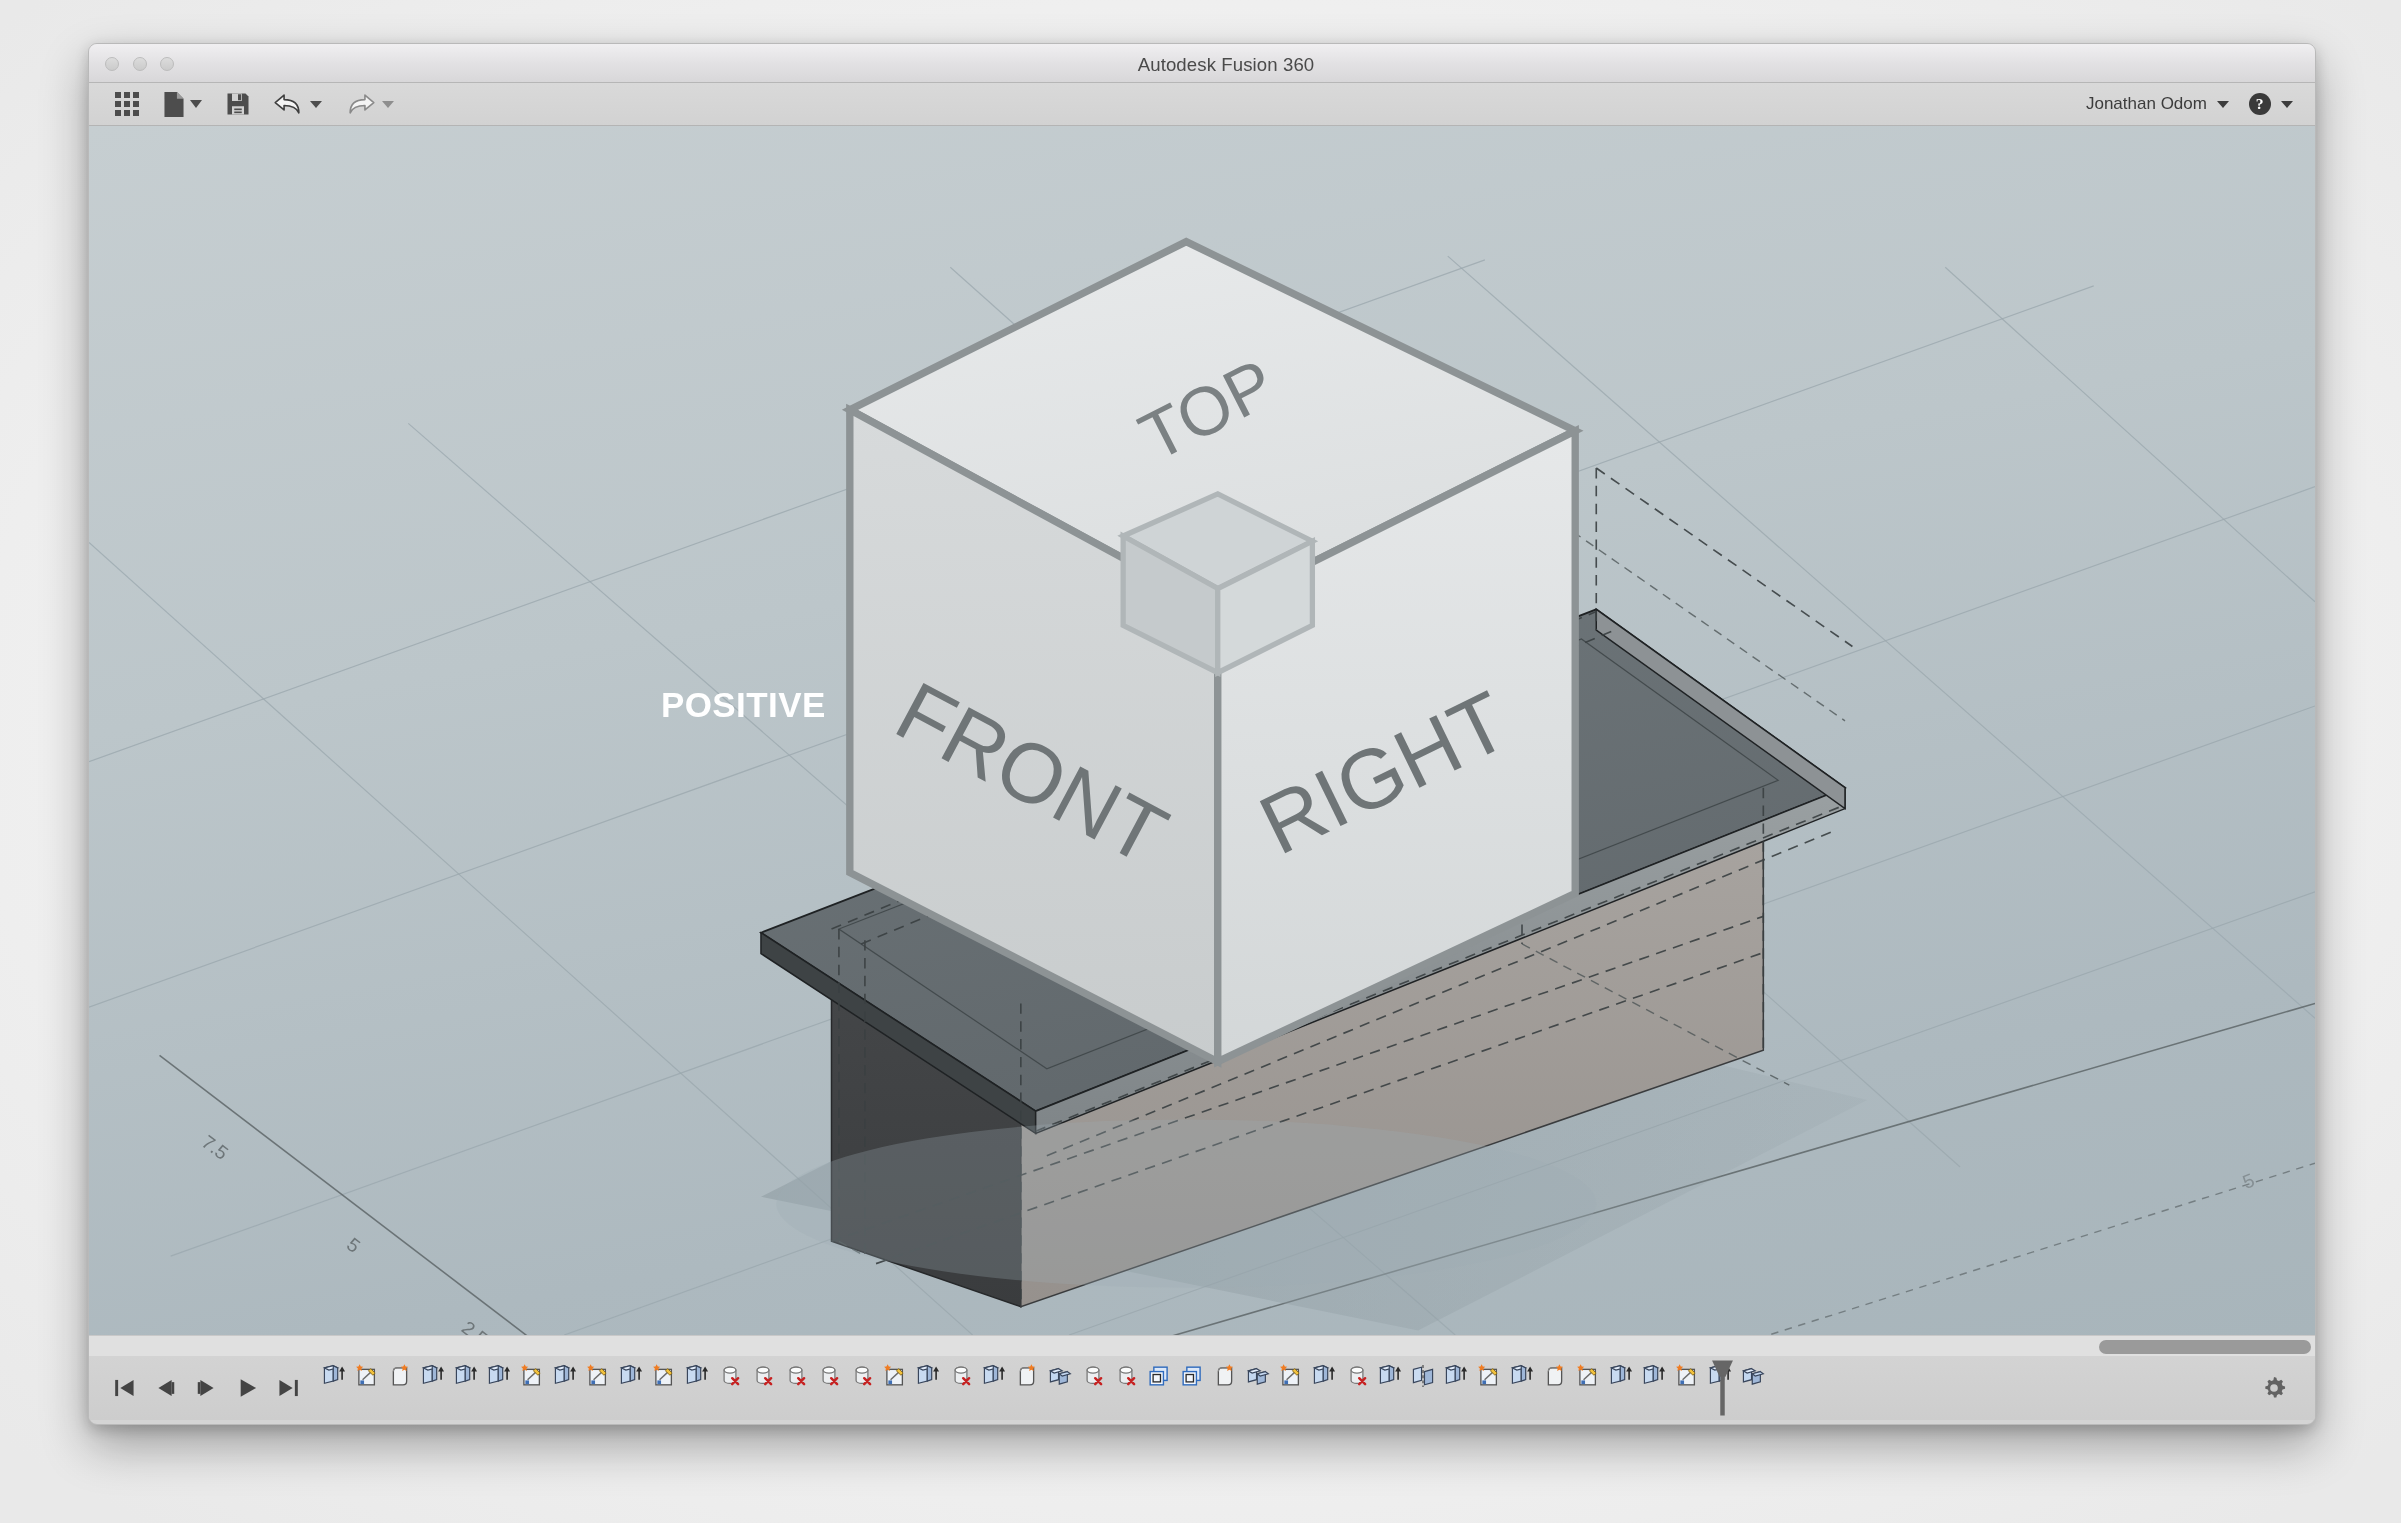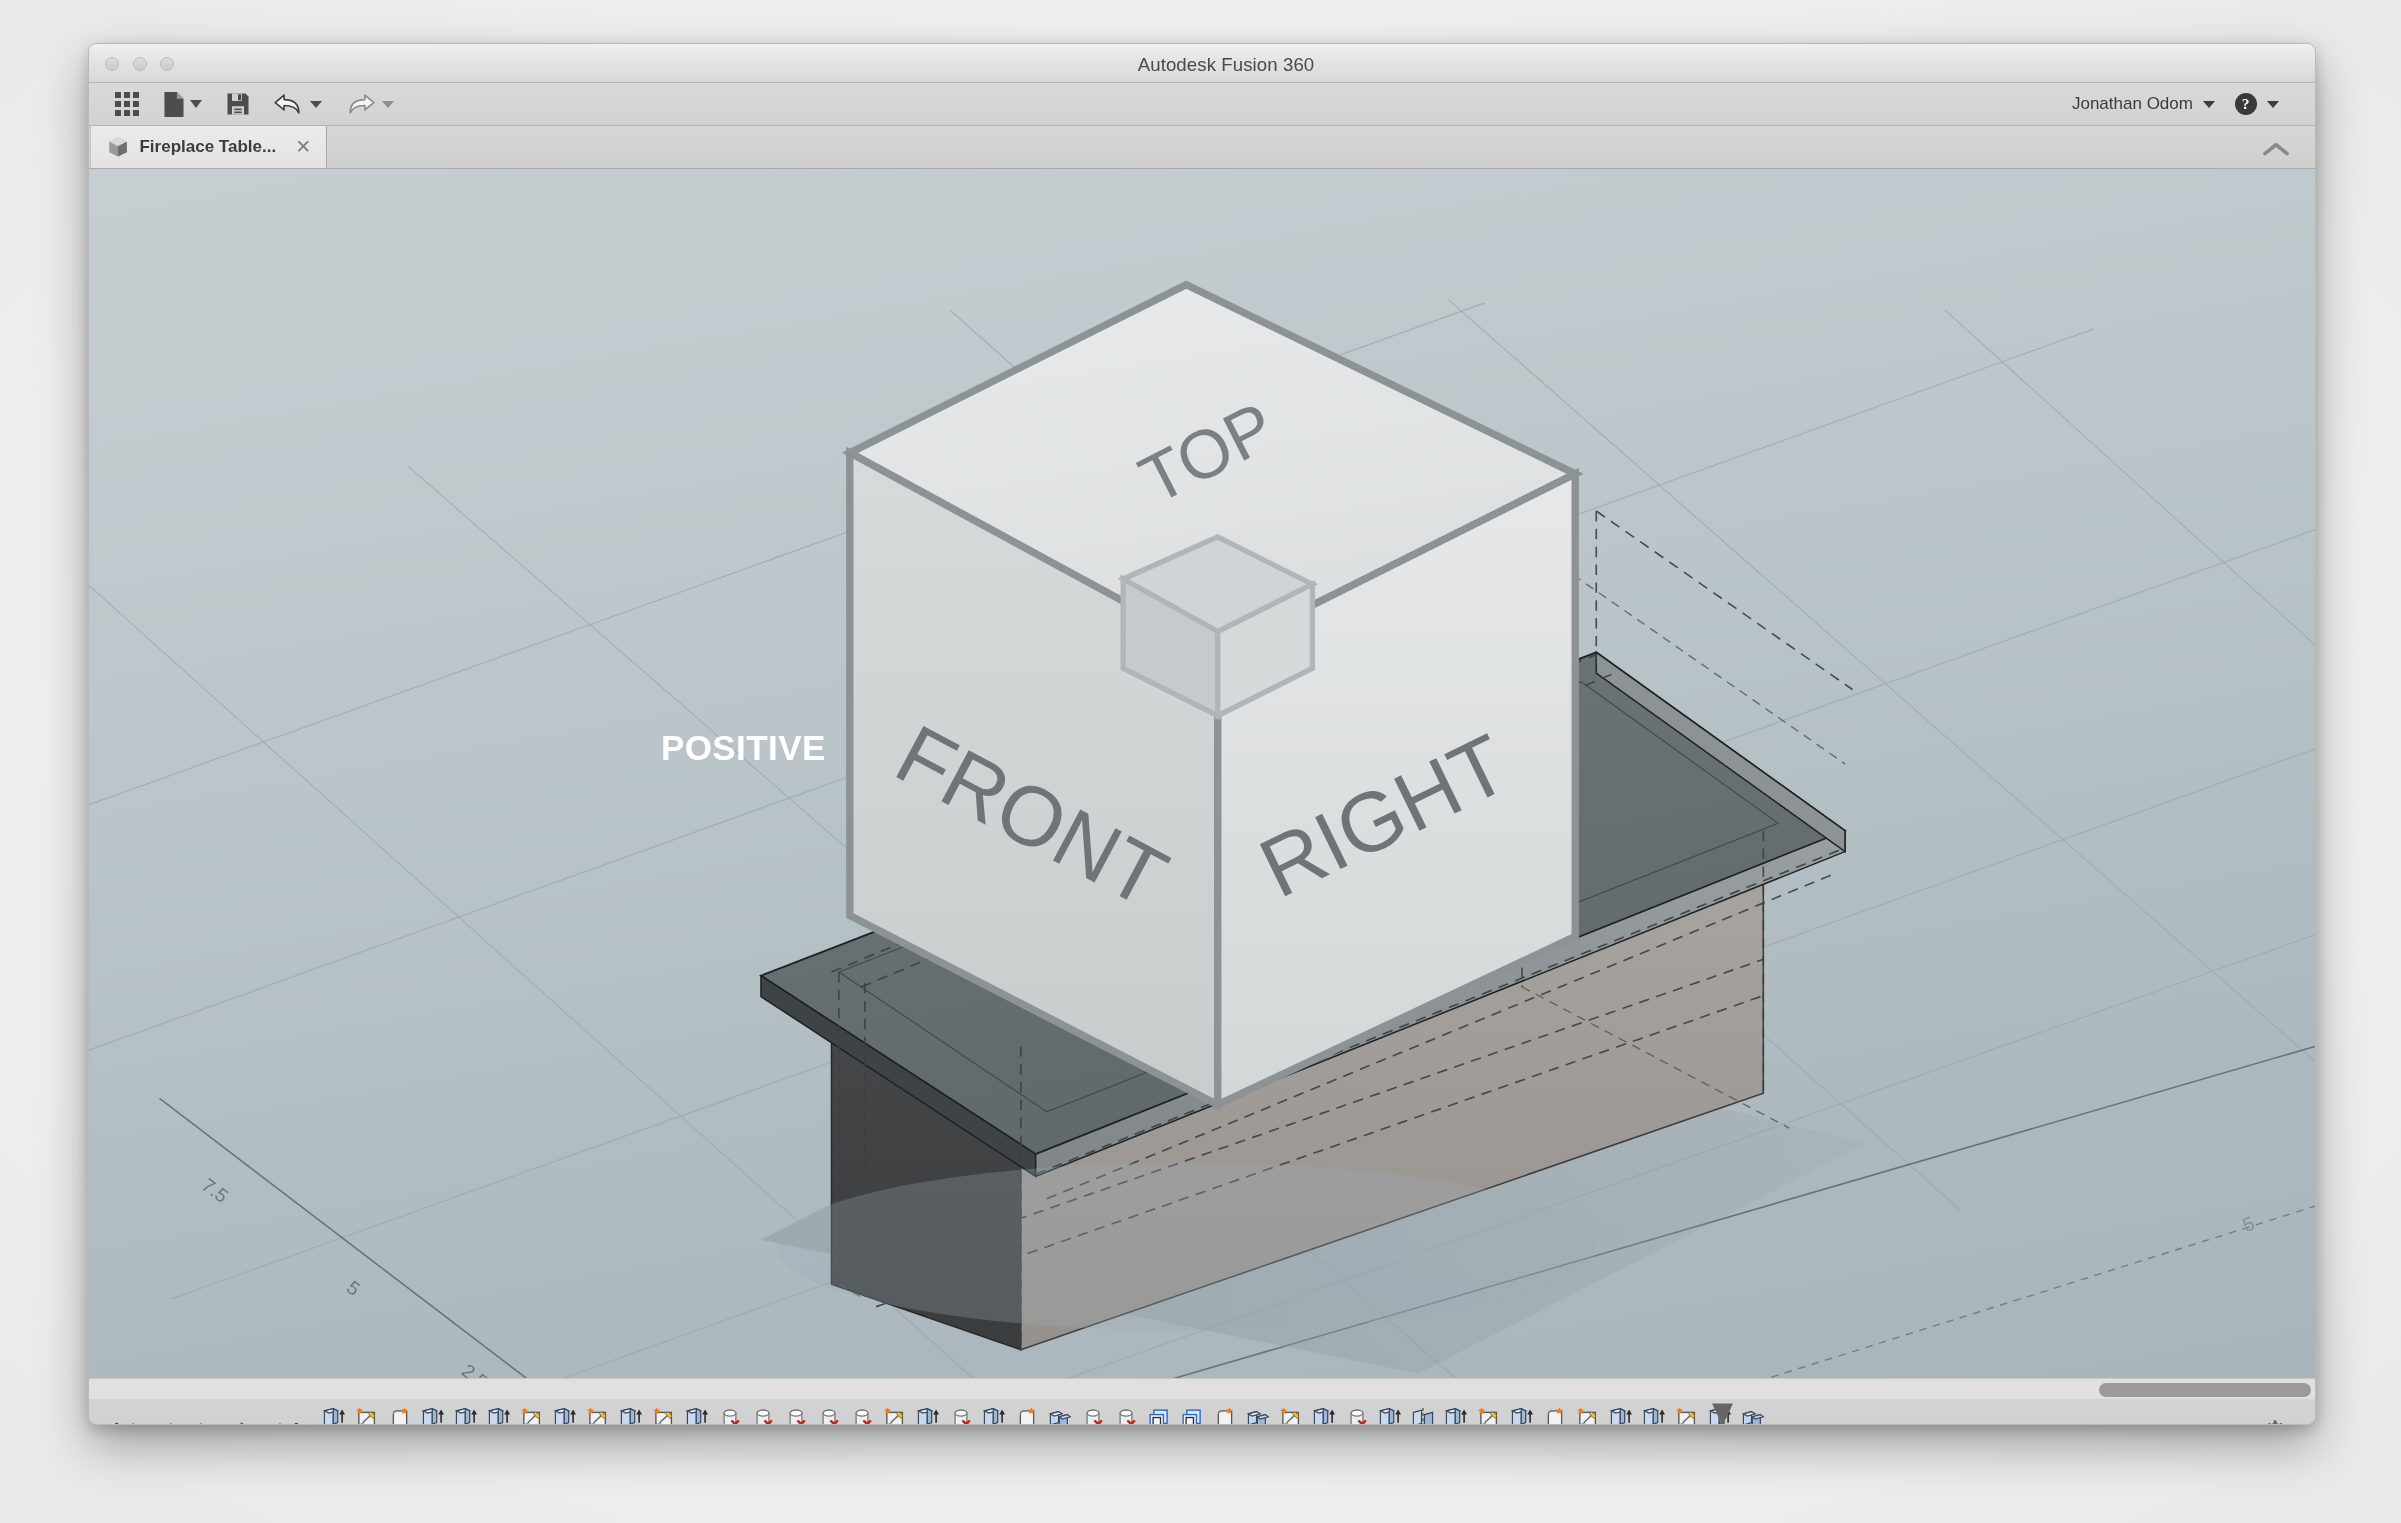--- a/index.html
+++ b/index.html
@@ -65,21 +65,21 @@
     display:flex; align-items:center; justify-content:center;
     height:31px; padding:0 6.7px;
   }
   .tb-gap { width:10.4px; }
   .grid-icon { display:grid; grid-template-columns:repeat(3,6px); grid-template-rows:repeat(3,6px); gap:3px; }
   .grid-icon i { background:#4d4d4d; display:block; }
   .caret { width:0;height:0;border-left:6.7px solid transparent;border-right:6.7px solid transparent;border-top:8.2px solid #4d4d4d; margin-left:5.2px; }
   .caret.sm { border-left-width:6px;border-right-width:6px;border-top-width:7.4px; }
 
   .tb-right {
-    margin-left:auto; display:flex; align-items:center; padding-right:36px; gap:0;
+    margin-left:auto; display:flex; align-items:center; padding-right:22px; gap:0;
   }
   #user-name { font-size:17px; color:#3c3c3c; }
   .help-circle {
     width:22px;height:22px;border-radius:50%;background:#3a3a3a;
     color:#fff;font-size:15.6px;font-weight:bold;
     display:flex;align-items:center;justify-content:center;
     font-family:"Liberation Serif", serif;
     margin-left:19.3px;
   }
 
@@ -210,34 +210,20 @@
       </div>
 
       <div class="tb-right">
         <span id="user-name">Jonathan Odom</span>
         <span class="caret sm" style="border-top-color:#3c3c3c;margin-left:10.4px"></span>
         <span class="help-circle">?</span>
         <span class="caret sm" style="border-top-color:#3c3c3c;margin-left:10.4px"></span>
       </div>
     </div>
 
-    <div id="tabbar">
-      <div id="doc-tab">
-        <svg class="cube" viewBox="0 0 30 30">
-          <path d="M15 2 L27 8 L27 22 L15 28 L3 22 L3 8 Z" fill="#9a9a9a"></path>
-          <path d="M15 2 L27 8 L15 14 L3 8 Z" fill="#d9d9d9"></path>
-          <path d="M15 14 L27 8 L27 22 L15 28 Z" fill="#6f6f6f"></path>
-        </svg>
-        <span id="tab-label">Fireplace Table...</span>
-        <span class="tab-close">✕</span>
-      </div>
-      <svg id="collapse-chevron" width="28" height="16.4" viewBox="0 0 38 22">
-        <path d="M4 17 L19 5 L34 17" fill="none" stroke="#8a8a8a" stroke-width="5" stroke-linecap="round" stroke-linejoin="round"></path>
-      </svg>
-    </div>
 
     <div id="canvas">
 
       <svg viewBox="0 0 2998 1626" preserveAspectRatio="none">
         <defs>
           <linearGradient id="gTop" x1="0" y1="0" x2="0.4" y2="1">
             <stop offset="0" stop-color="#6e767a"></stop>
             <stop offset="1" stop-color="#61686c"></stop>
           </linearGradient>
           <linearGradient id="gSlabEdge" x1="0" y1="0" x2="0" y2="1">

